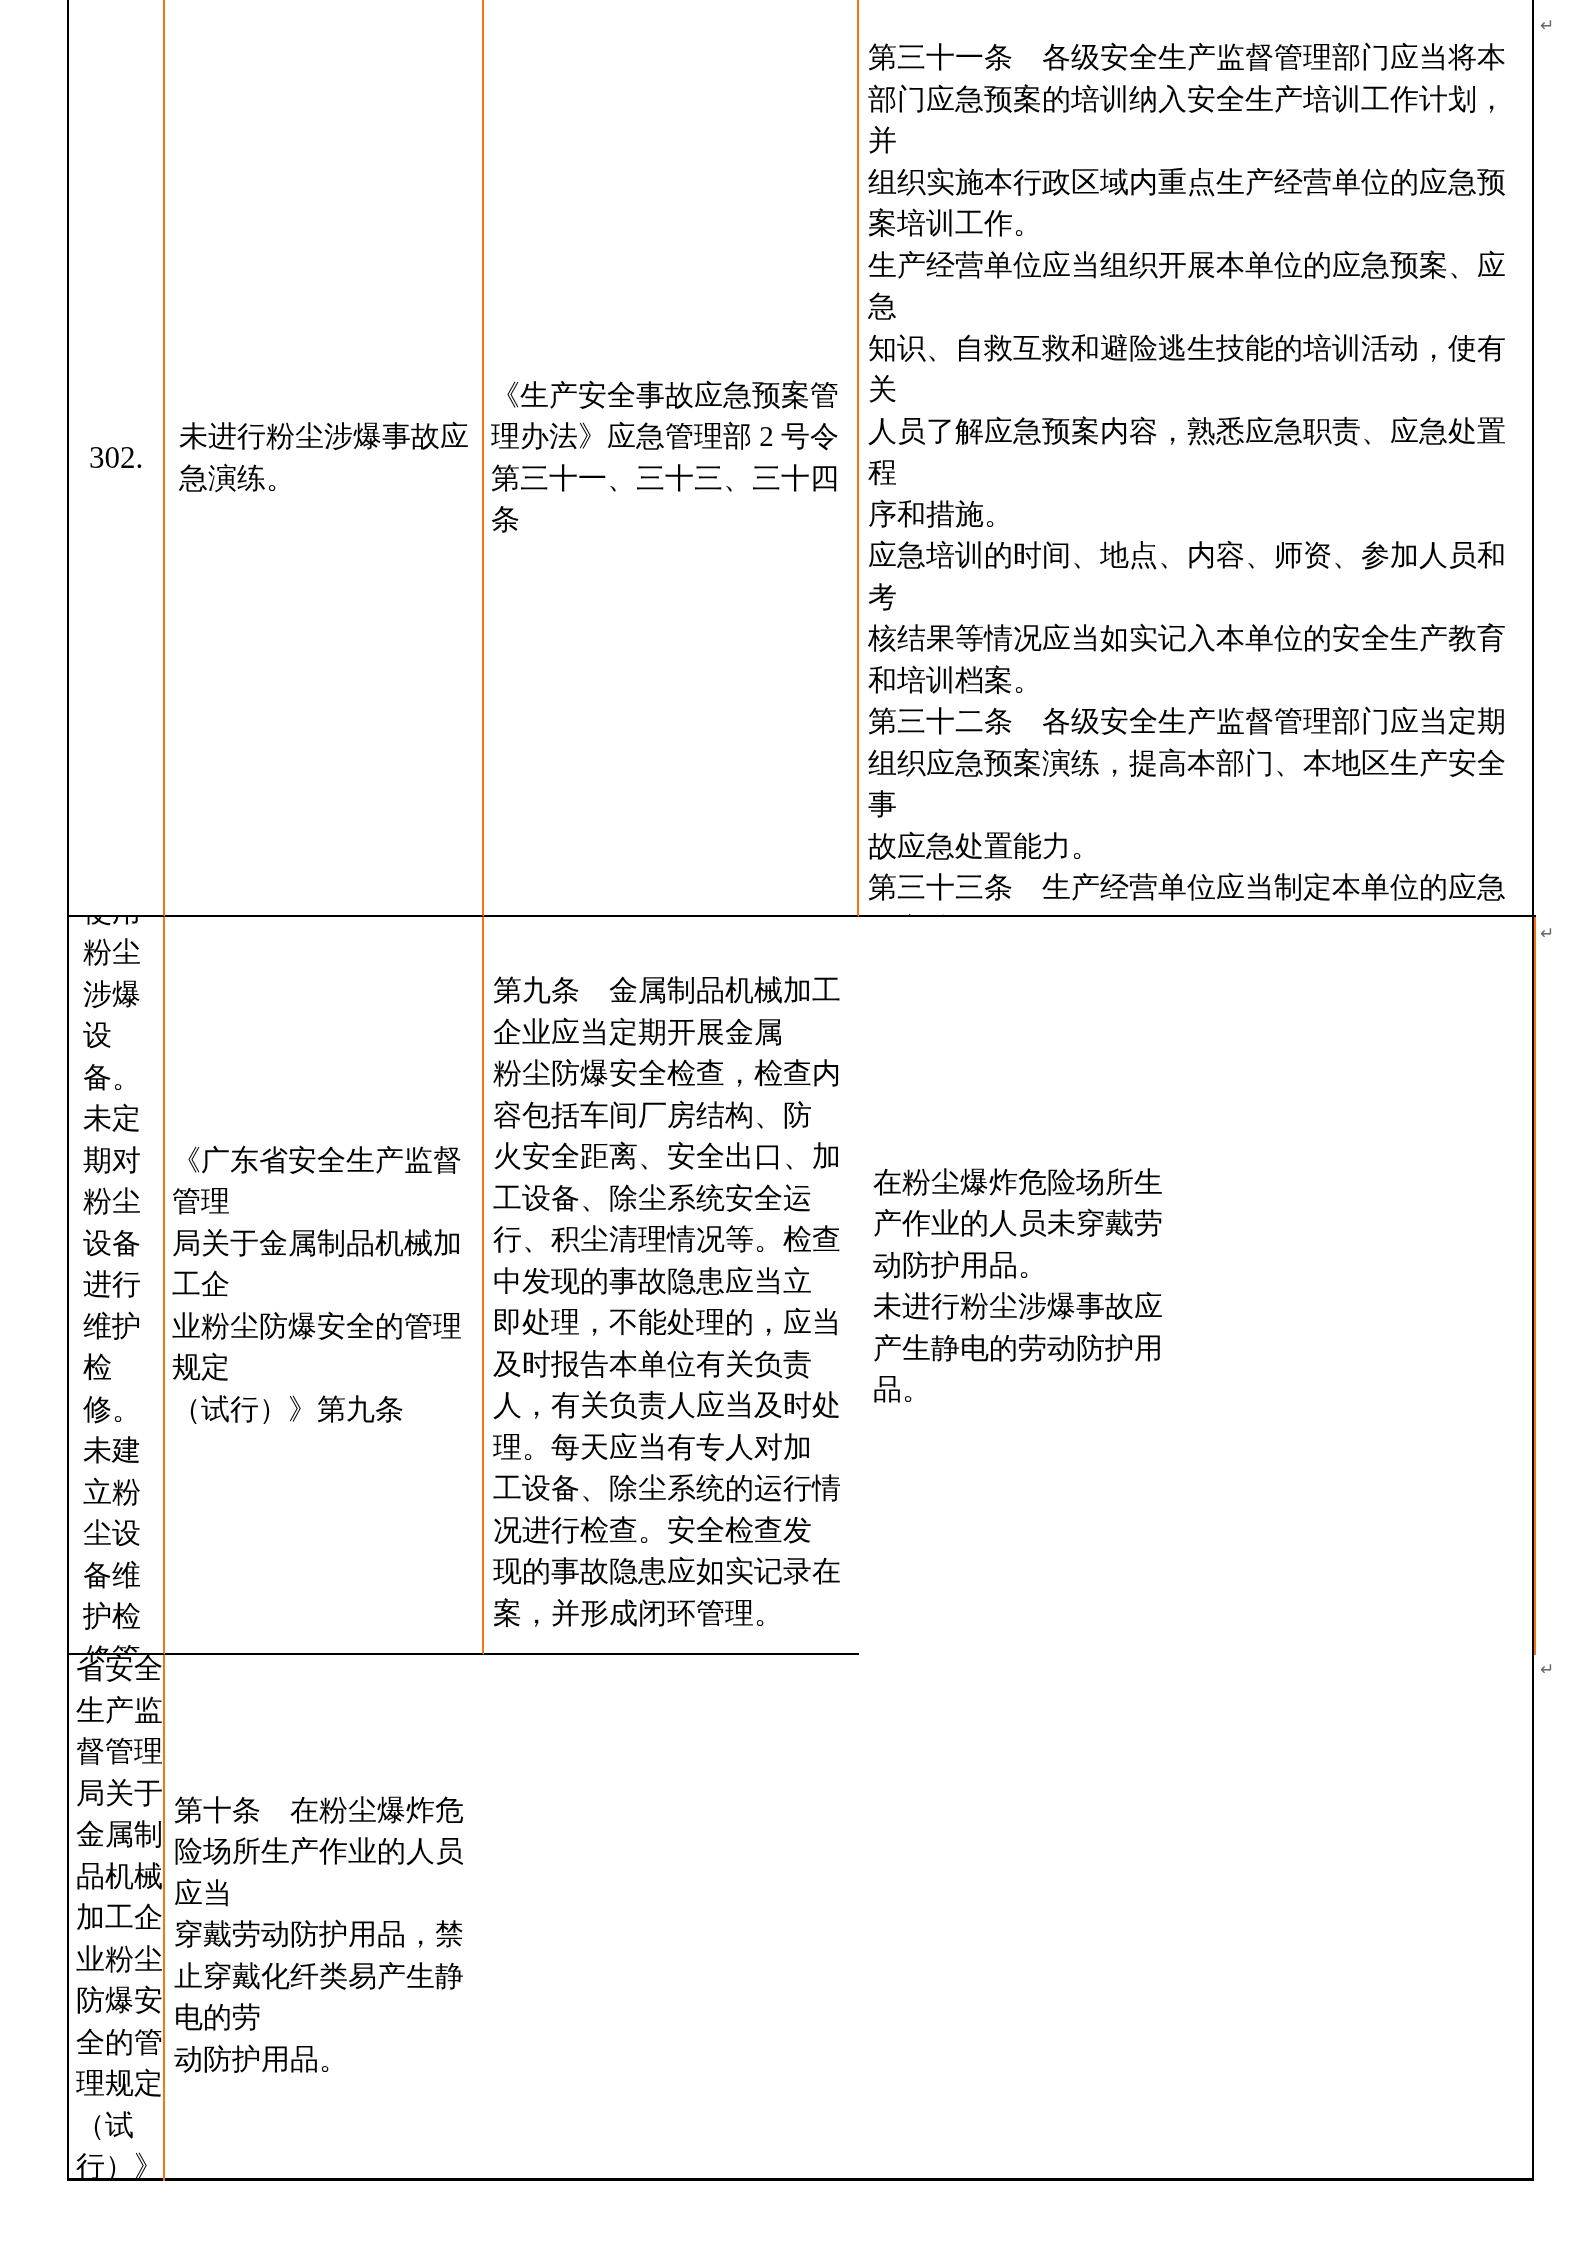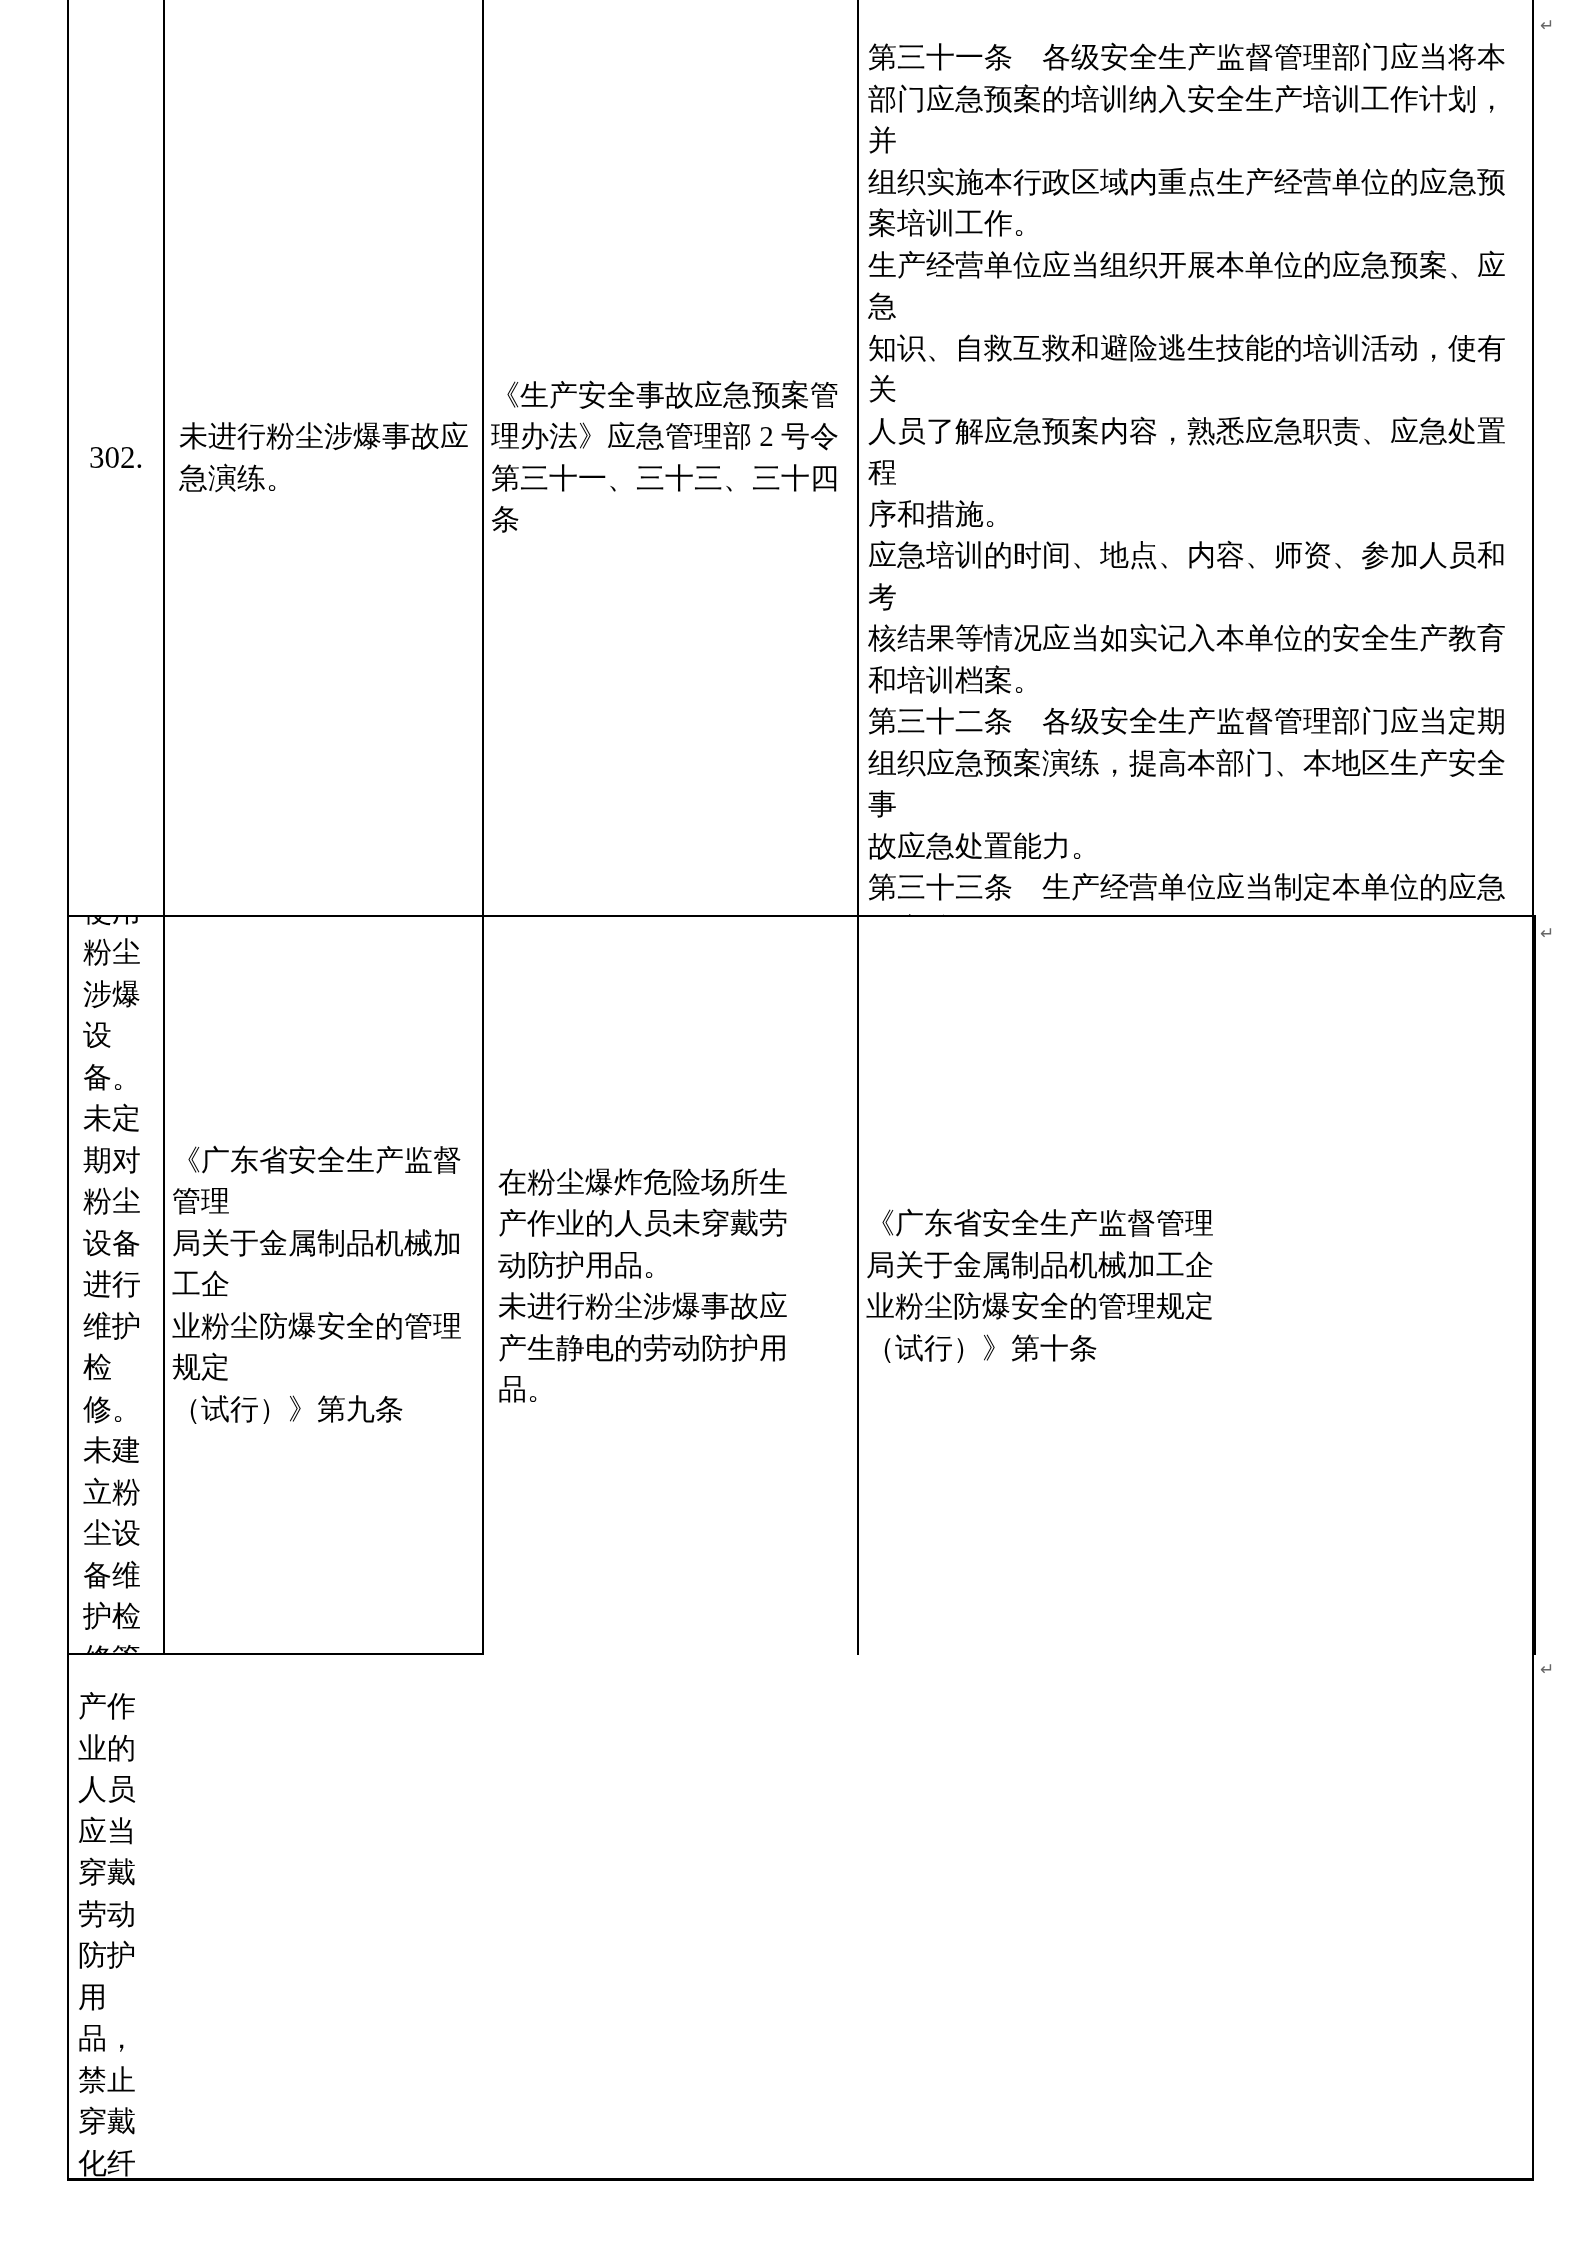--- a/index.html
+++ b/index.html
@@ -25,21 +25,21 @@
     display: grid;
     grid-template-columns: 96px 319px 375px 677px;
     grid-template-rows: 917px 738px 526px;
     border-left: 2px solid #000;
     border-right: 2px solid #000;
     border-bottom: 3px solid #000;
     box-sizing: border-box;
   }
   .cell {
     box-sizing: border-box;
-    border-right: 2px solid #000000;
+    border-right: 2px solid #f97316;
     border-bottom: 2px solid #000;
     display: flex;
     align-items: center;
     overflow: hidden;
     font-size: 29px;
     line-height: 41.5px;
   }
   .cell.last-col { border-right: none; margin-top: 34px; }
   .cell.last-row { border-bottom: none; }
   .cell-text {
@@ -122,20 +122,30 @@
 维护检修。
 未建立粉尘设备维护检
 修管理台帐。</span>
     </div>
     <div class="cell col-basis">
       <span class="cell-text">《广东省安全生产监督管理
 局关于金属制品机械加工企
 业粉尘防爆安全的管理规定
 （试行）》第九条</span>
     </div>
+    <div class="cell col-articles last-col">
+      <span class="cell-text">第九条　金属制品机械加工企业应当定期开展金属
+粉尘防爆安全检查，检查内容包括车间厂房结构、防
+火安全距离、安全出口、加工设备、除尘系统安全运
+行、积尘清理情况等。检查中发现的事故隐患应当立
+即处理，不能处理的，应当及时报告本单位有关负责
+人，有关负责人应当及时处理。每天应当有专人对加
+工设备、除尘系统的运行情况进行检查。安全检查发
+现的事故隐患应如实记录在案，并形成闭环管理。</span>
+    </div>
 
     <div class="cell col-violation last-row">
       <span class="cell-text">在粉尘爆炸危险场所生
 产作业的人员未穿戴劳
 动防护用品。
 未进行粉尘涉爆事故应
 产生静电的劳动防护用
 品。</span>
     </div>
     <div class="cell col-basis last-row">

